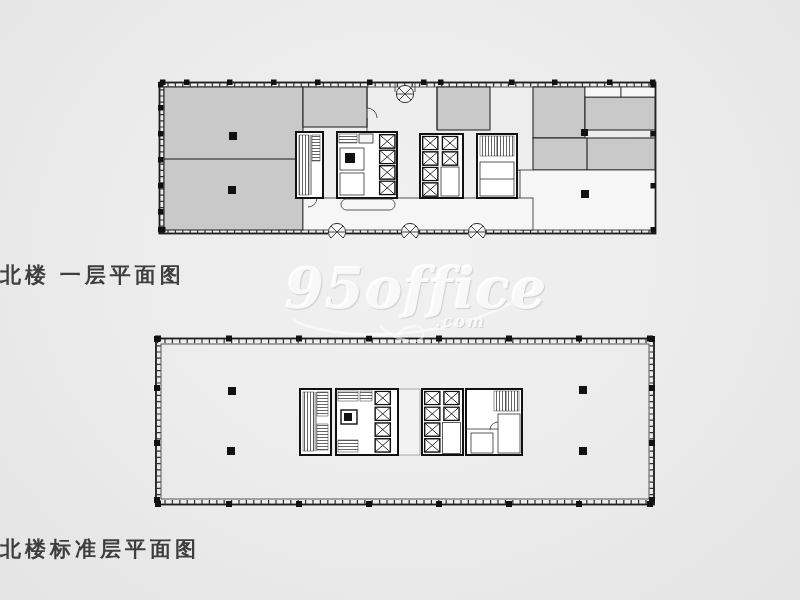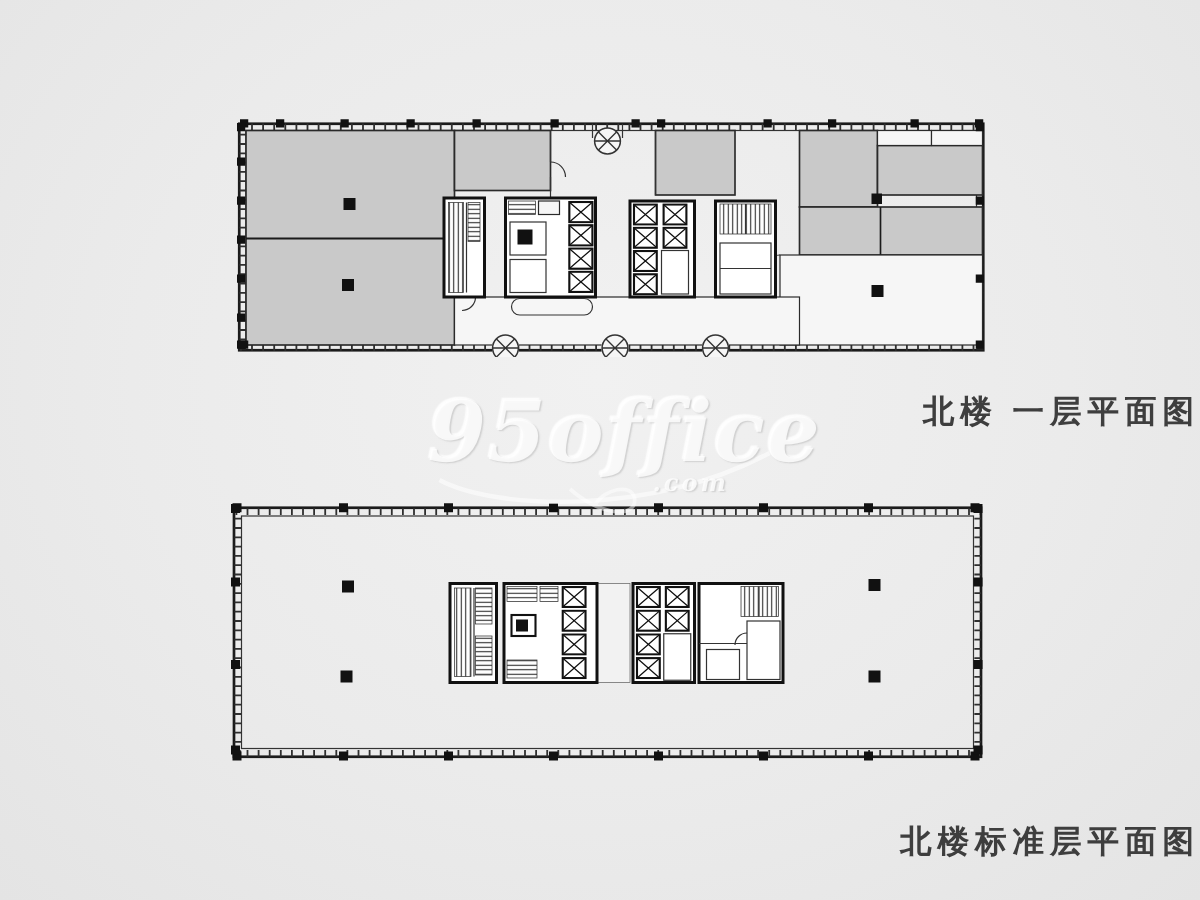--- a/index.html
+++ b/index.html
@@ -6,26 +6,26 @@
   body{
     width:800px;height:600px;overflow:hidden;
     background:radial-gradient(ellipse at 50% 42%, #f1f1f1 0%, #ebebeb 55%, #e4e4e4 100%);
     font-family:"Liberation Sans", sans-serif;
   }
   .stage{position:relative;width:800px;height:600px;}
   .plan{position:absolute;z-index:1;}
   #plan1{left:157px;top:78px;width:500px;height:160px;}
   #plan2{left:153px;top:334px;width:505px;height:175px;}
   .caption{
-    position:absolute;left:0;width:800px;text-align:right;z-index:4;
+    position:absolute;left:0;width:800px;text-align:left;z-index:4;
     color:#3e3e3e;font-weight:bold;font-size:21px;letter-spacing:4px;line-height:26px;
     font-family:"Liberation Sans", sans-serif;
   }
   #caption-1{top:262px;}
-  #caption-2{top:536px;margin-top:13px;}
+  #caption-2{top:536px;}
   .watermark{
     position:absolute;left:285px;top:256px;width:245px;height:92px;z-index:3;
     color:rgba(255,255,255,0.82);pointer-events:none;
   }
   .wm-brand{
     position:absolute;left:0;top:2px;
     font-family:"DejaVu Serif", serif;font-style:italic;font-weight:bold;
     font-size:56px;line-height:60px;letter-spacing:1px;
     text-shadow:1px 1px 1px rgba(150,150,150,0.35), -1px -1px 1px rgba(255,255,255,0.9);
   }

